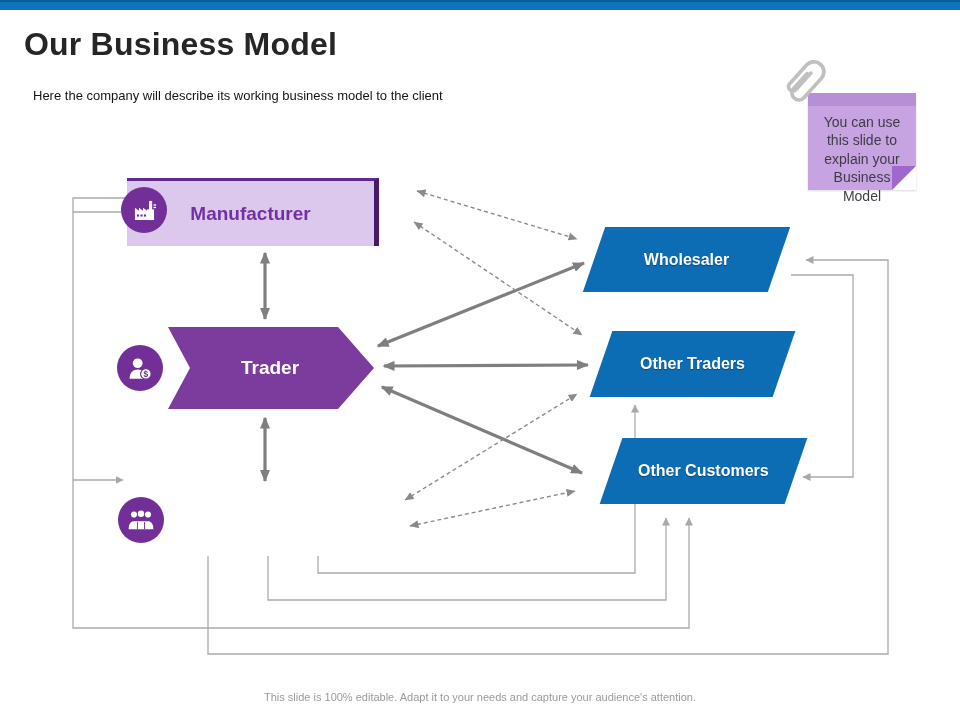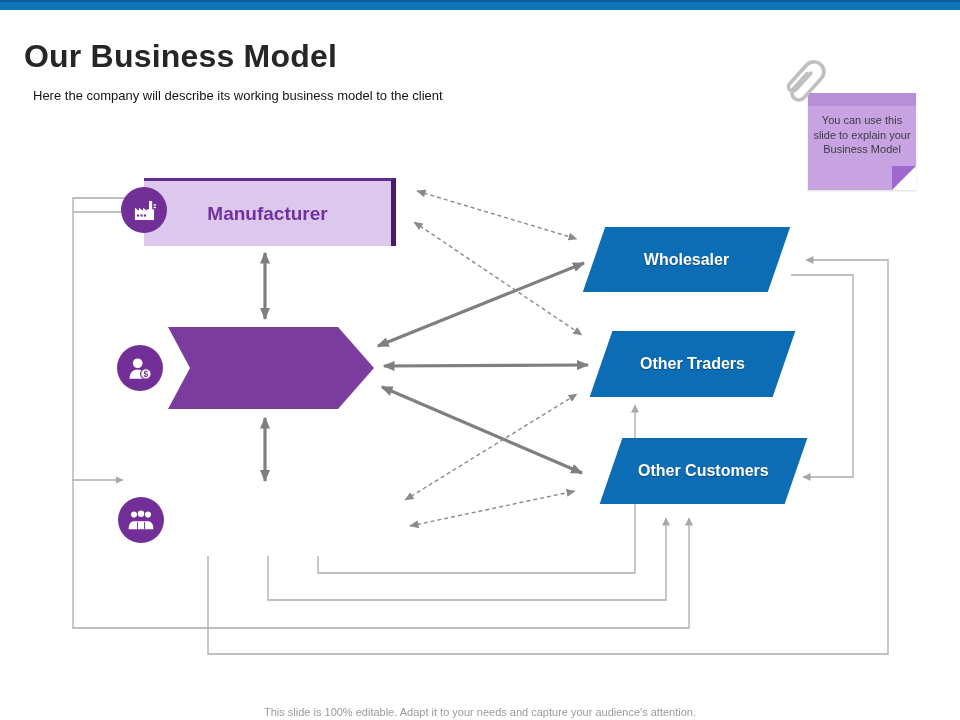--- a/index.html
+++ b/index.html
@@ -4,32 +4,32 @@
 <style>
   html,body{margin:0;padding:0;background:#fff;}
   body{width:960px;height:720px;overflow:hidden;position:relative;
        font-family:"Liberation Sans","DejaVu Sans",sans-serif;}
   #slide{position:absolute;inset:0;width:960px;height:720px;background:#fff;}
 
   .top-bar{position:absolute;left:0;top:0;width:960px;height:10px;
            background:linear-gradient(to bottom,#0a5d99 0 22%,#0e74bc 22%);}
 
   .title{position:absolute;left:24px;top:26px;font-size:32px;font-weight:bold;
-         color:#262626;letter-spacing:.2px;margin-top:12px;}
+         color:#262626;letter-spacing:.2px;}
   .subtitle{position:absolute;left:33px;top:88px;font-size:13px;
             color:#141414;}
 
   
   .note{position:absolute;left:808px;top:93px;width:108px;height:97px;
         background:#c7a3e2;box-shadow:0 1px 2px rgba(0,0,0,.15);}
   .note .strip{position:absolute;left:0;top:0;width:100%;height:13px;background:#b68fd6;}
   .note .fold{position:absolute;right:0;bottom:0;width:0;height:0;
               border-top:24px solid #9f68ce;border-right:24px solid #ffffff;}
   .note .txt{position:absolute;left:5px;right:5px;top:20px;text-align:center;
-             font-size:11px;line-height:1.32;color:#3f3b45;}
+             font-size:14px;line-height:1.32;color:#3f3b45;}
   .clip{position:absolute;left:790px;top:58px;transform:rotate(42deg);}
 
   
   .pbox{position:absolute;width:252px;height:68px;background:#dcc8ed;
         border-top:3px solid #612a8f;border-right:5px solid #471b66;
         box-sizing:border-box;display:flex;align-items:center;justify-content:center;}
   .pbox .lbl{font-size:19px;font-weight:bold;color:#7231a1;}
   .circle{position:absolute;width:46px;height:46px;border-radius:50%;background:#712f97;
           display:flex;align-items:center;justify-content:center;z-index:3;}
   .chev{position:absolute;left:160px;top:324px;z-index:2;}
@@ -37,21 +37,21 @@
             display:flex;align-items:center;justify-content:center;
             font-size:19px;font-weight:bold;color:#fff;}
 
   
   .para{position:absolute;height:65px;background:#0d6db4;transform:skewX(-19deg);
         z-index:2;display:flex;align-items:center;justify-content:center;}
   .para .unskew{transform:skewX(19deg);font-size:16px;font-weight:bold;color:#fff;
                 text-shadow:0 1px 1px rgba(0,0,0,.35);white-space:nowrap;}
 
   .footer{position:absolute;left:0;top:691px;width:960px;text-align:center;
-          font-size:11px;color:#9a9a9a;margin-top:15px;}
+          font-size:11px;color:#9a9a9a;}
 
   svg.connectors{position:absolute;left:0;top:0;z-index:1;}
   .node{z-index:2;}
 </style>
 </head>
 <body>
 
 <div id="slide">
 
   <div class="top-bar"></div>
@@ -97,39 +97,40 @@
     </g>
 
     <g stroke="#8a8a8a" stroke-width="1.4" stroke-dasharray="4 3">
       <line x1="417" y1="191" x2="577" y2="239" marker-start="url(#dashS)" marker-end="url(#dashE)"></line>
       <line x1="414" y1="222" x2="582" y2="335" marker-start="url(#dashS)" marker-end="url(#dashE)"></line>
       <line x1="405" y1="500" x2="577" y2="394" marker-start="url(#dashS)" marker-end="url(#dashE)"></line>
       <line x1="410" y1="526" x2="575" y2="491" marker-start="url(#dashS)" marker-end="url(#dashE)"></line>
     </g>
   </svg>
 
-  <div class="pbox node" style="left:144px;top:178px;">
+  <div class="pbox node" style="left:127px;top:178px;">
     <span class="lbl">Manufacturer</span>
   </div>
   <div class="circle" style="left:121px;top:187px;">
     <svg width="27" height="27" viewBox="0 0 24 24">
       <rect x="16" y="3.5" width="2.8" height="8" fill="#fff"></rect>
       <path d="M3.5 20.5 V9.5 l3.6 2.7 V9.5 l3.6 2.7 V9.5 l3.6 2.7 V20.5 Z" fill="#fff"></path>
       <rect x="14.2" y="11" width="6.3" height="9.5" fill="#fff"></rect>
       <rect x="5.3" y="15.5" width="1.9" height="1.9" fill="#712f97"></rect>
       <rect x="8.4" y="15.5" width="1.9" height="1.9" fill="#712f97"></rect>
       <rect x="11.5" y="15.5" width="1.9" height="1.9" fill="#712f97"></rect>
       <rect x="20" y="6.5" width="2.3" height="1.2" fill="#fff"></rect>
       <rect x="20" y="8.7" width="2.3" height="1.2" fill="#fff"></rect>
     </svg>
   </div>
 
   <svg class="chev" width="216" height="88" viewBox="0 0 216 88">
     <polygon points="8,3 178,3 214,44 178,85 8,85 30,44" fill="#7c3c9d"></polygon>
   </svg>
+  <div class="chev-lbl">Trader</div>
   <div class="circle" style="left:117px;top:345px;">
     <svg width="27" height="27" viewBox="0 0 24 24">
       <circle cx="9.5" cy="7.3" r="4.3" fill="#fff"></circle>
       <path d="M2.3 21 c0-5.6 3.3-8.1 7.2-8.1 s7.2 2.5 7.2 8.1 Z" fill="#fff"></path>
       <circle cx="16.8" cy="16.8" r="4.7" fill="#fff" stroke="#712f97" stroke-width="1.1"></circle>
       <text x="16.8" y="19.4" font-size="7.5" font-weight="bold" fill="#712f97" text-anchor="middle" font-family="Liberation Sans, sans-serif">$</text>
     </svg>
   </div>
 
   <div class="circle" style="left:118px;top:497px;">

